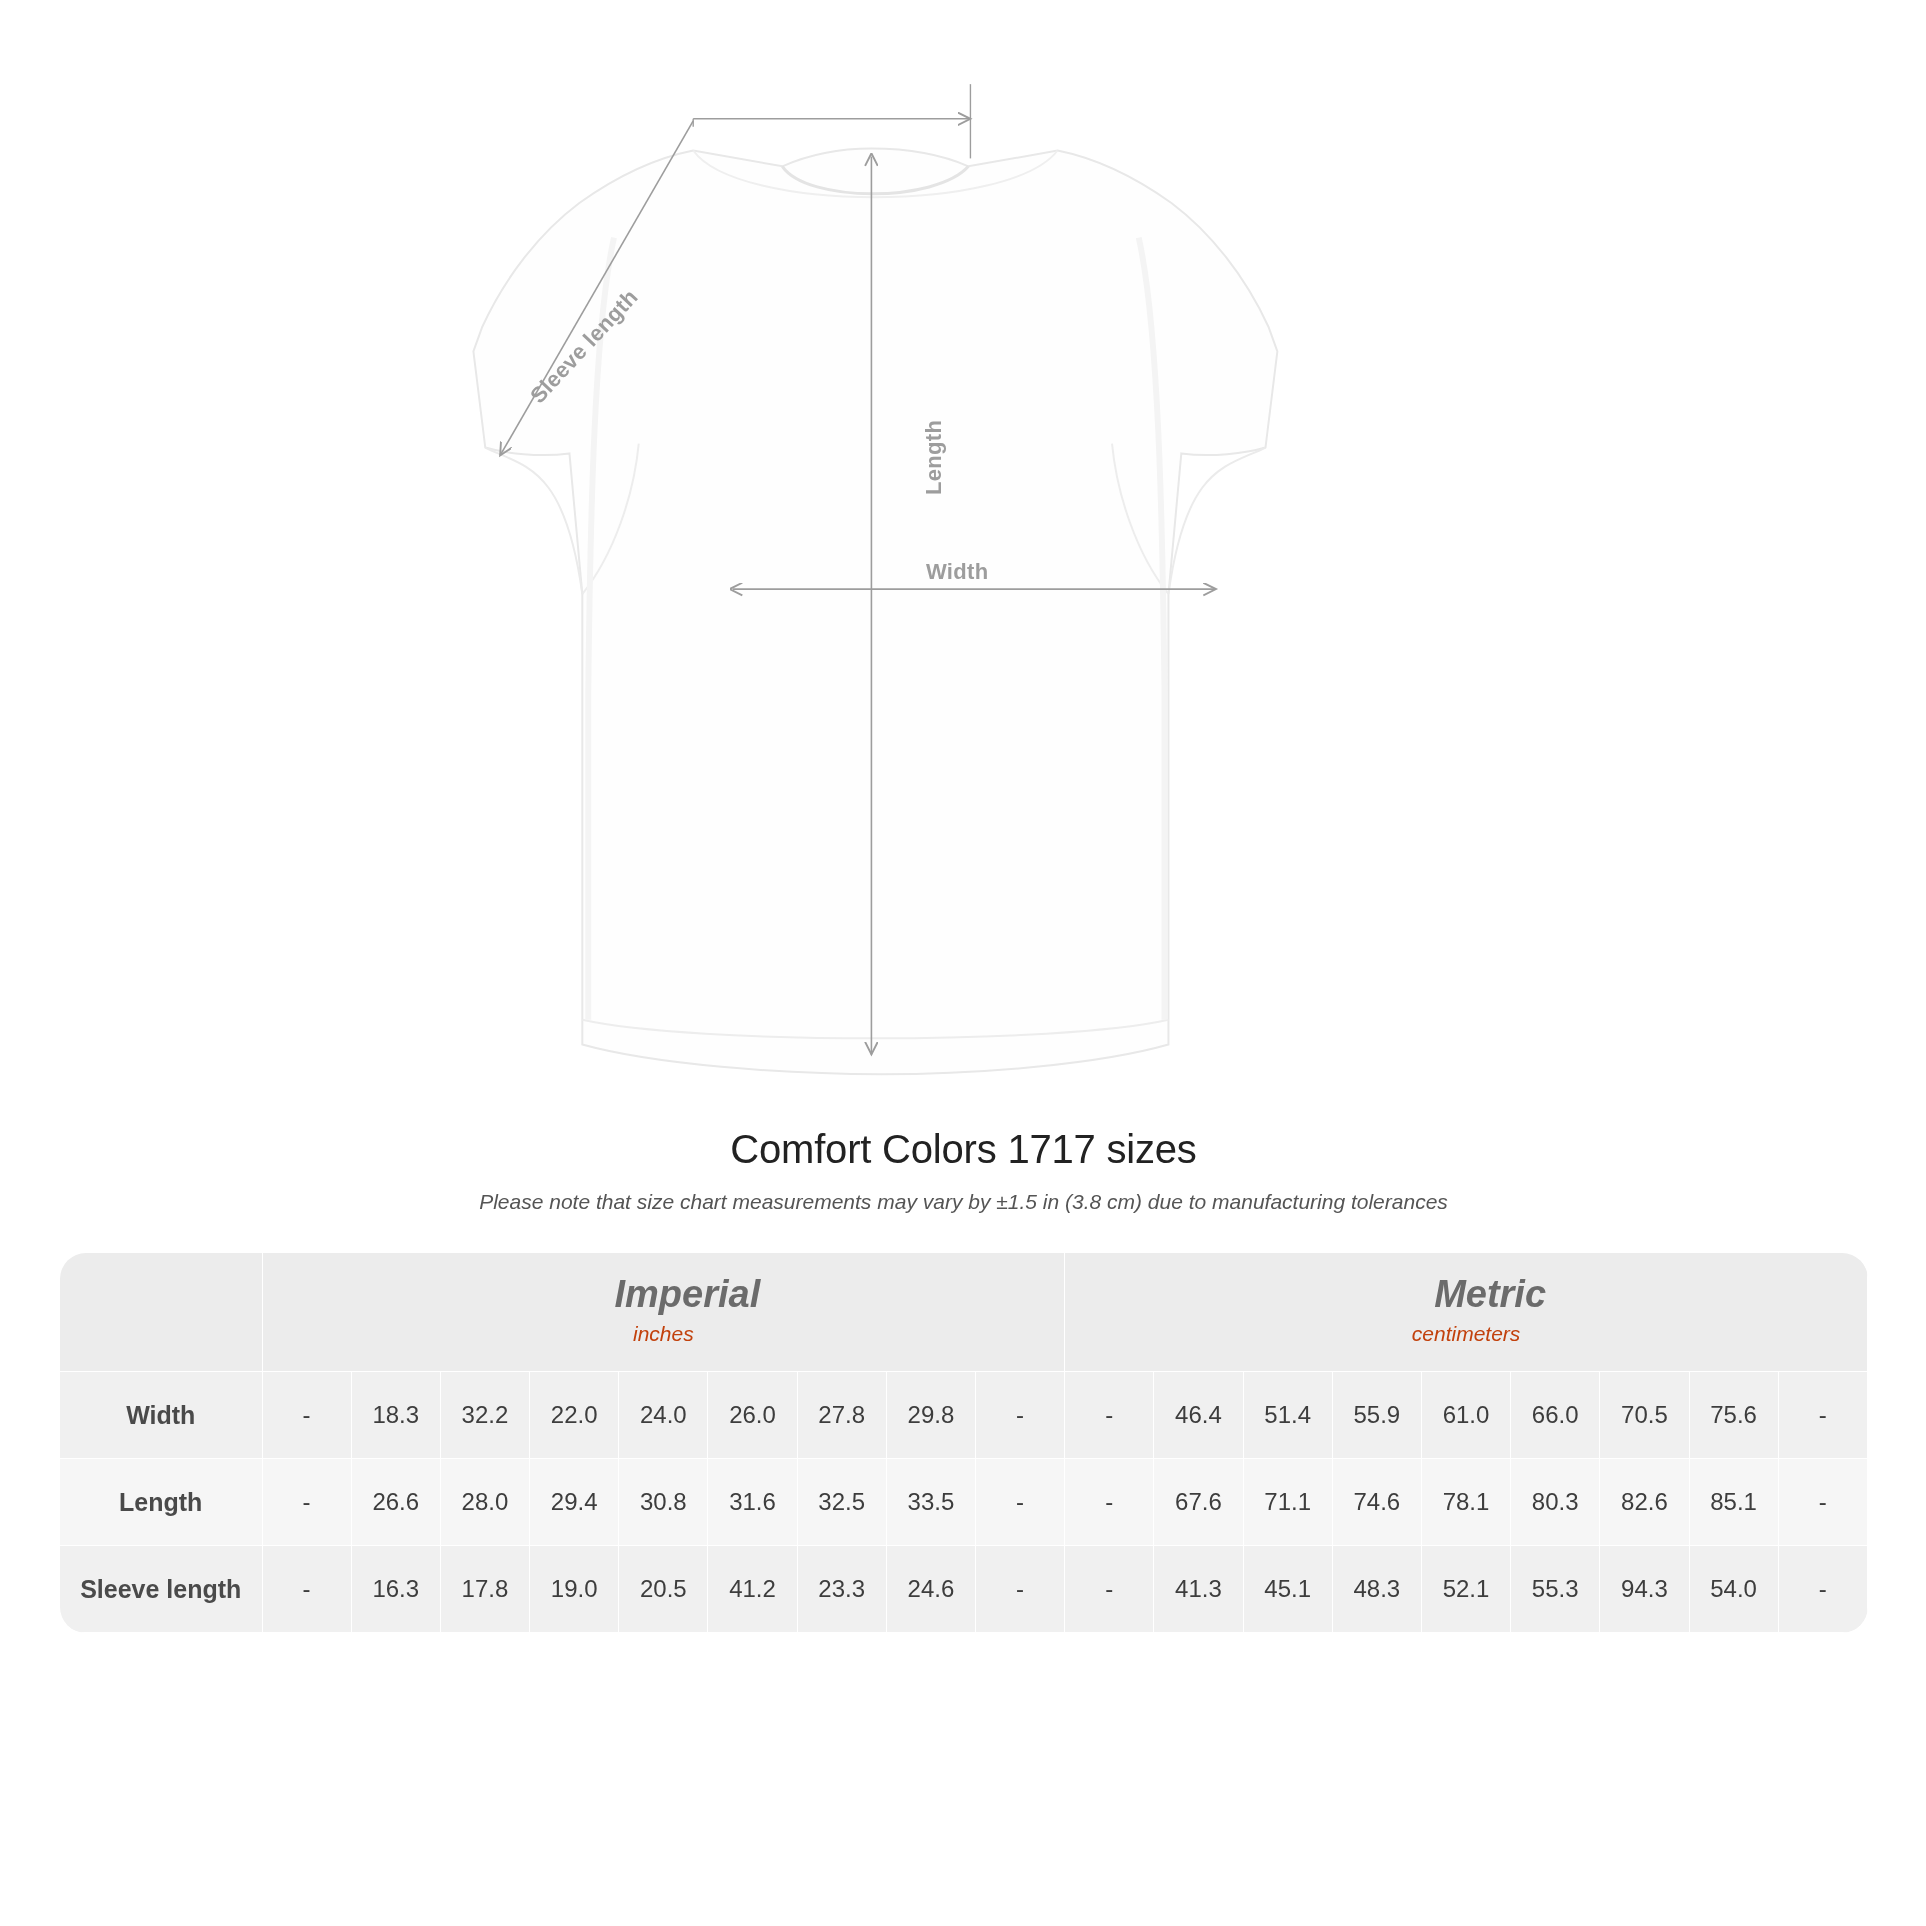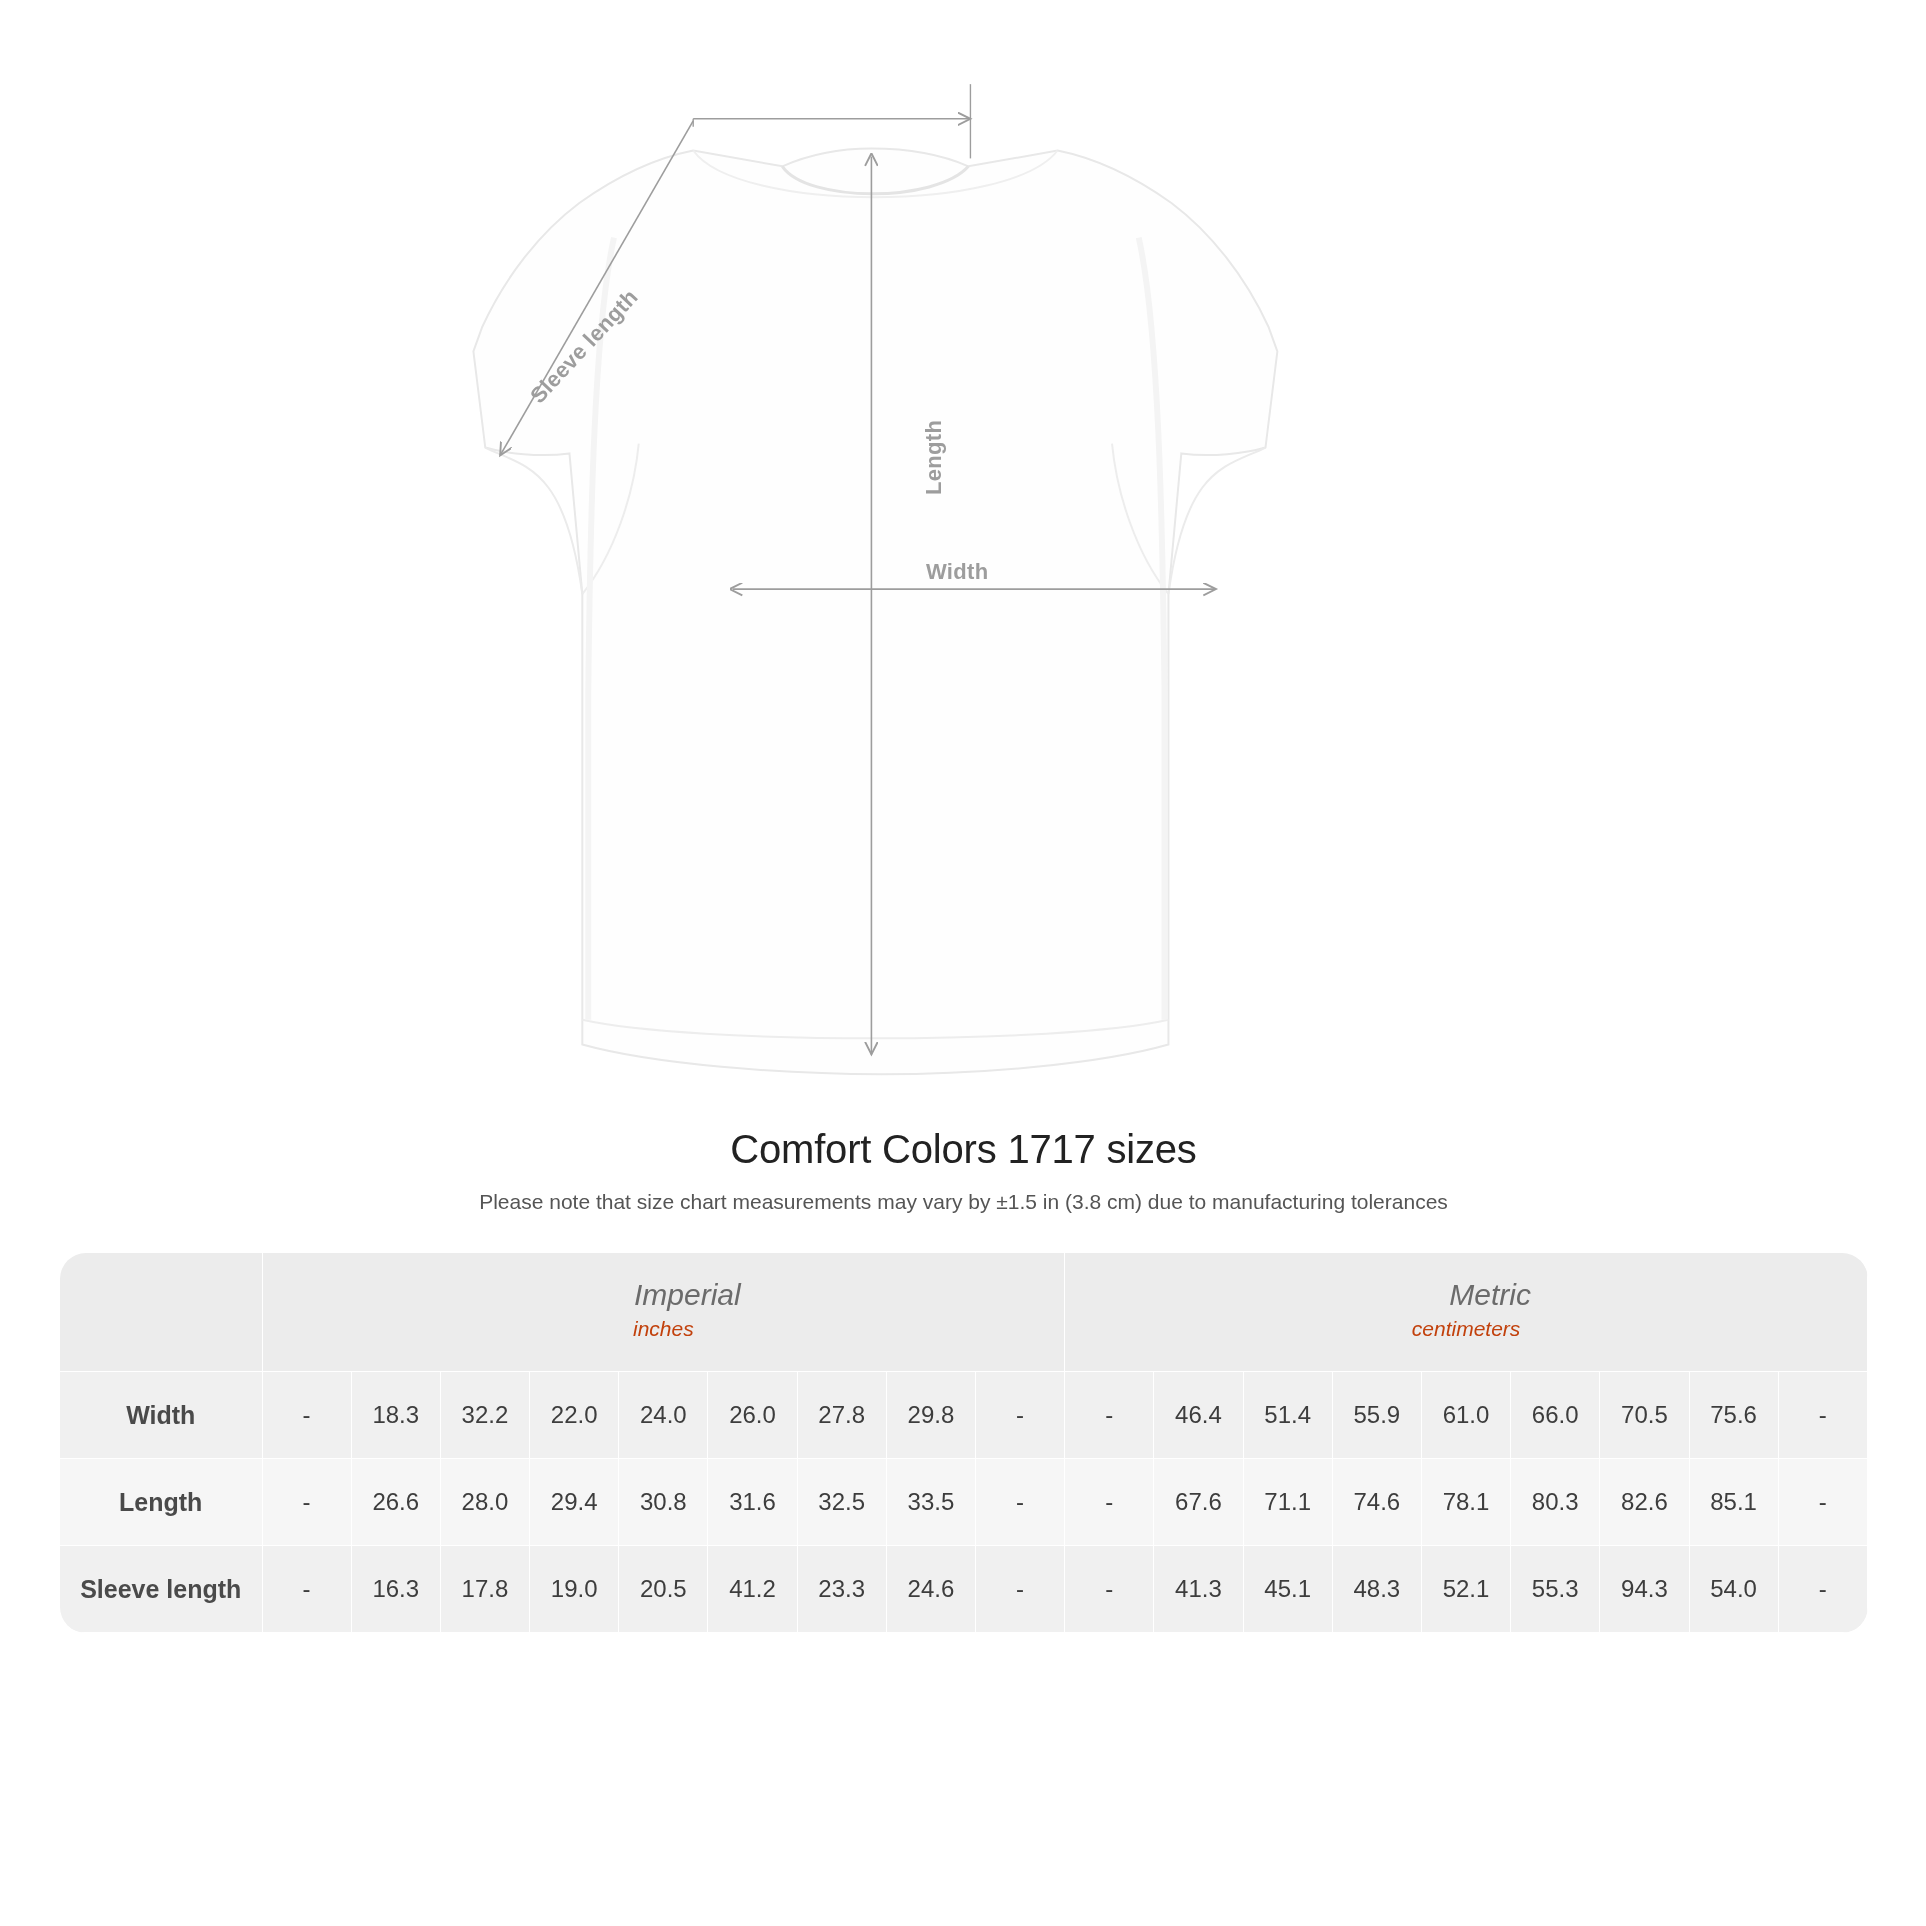--- a/index.html
+++ b/index.html
@@ -52,20 +52,21 @@
     text-align: center;
     font-size: 40px;
     font-weight: normal;
     color: #222222;
     margin-top: 28px;
     letter-spacing: -0.2px;
   }
   .subheading {
     text-align: center;
     font-size: 21px;
+    font-style: italic;
     color: #555555;
     margin-top: 18px;
   }
 
   
   .table-wrap {
     margin: 38px 59px 0 59px;
     border-radius: 26px;
     overflow: hidden;
     background: #ffffff;
@@ -81,22 +82,22 @@
     font-size: 23px;
     color: #333333;
     padding: 0;
   }
   .unit-head {
     height: 119px;
     background: #ececec;
     vertical-align: middle;
   }
   .unit-head .unit-title {
-    font-size: 30px;
-    font-weight: normal;
+    font-size: 38px;
+    font-weight: bold;
     font-style: italic;
     color: #6b6b6b;
     line-height: 1.15;
     margin-left: 48px;
   }
   .unit-head .unit-sub {
     font-size: 21px;
     font-style: italic;
     color: #c2410c;
     line-height: 1.6;

